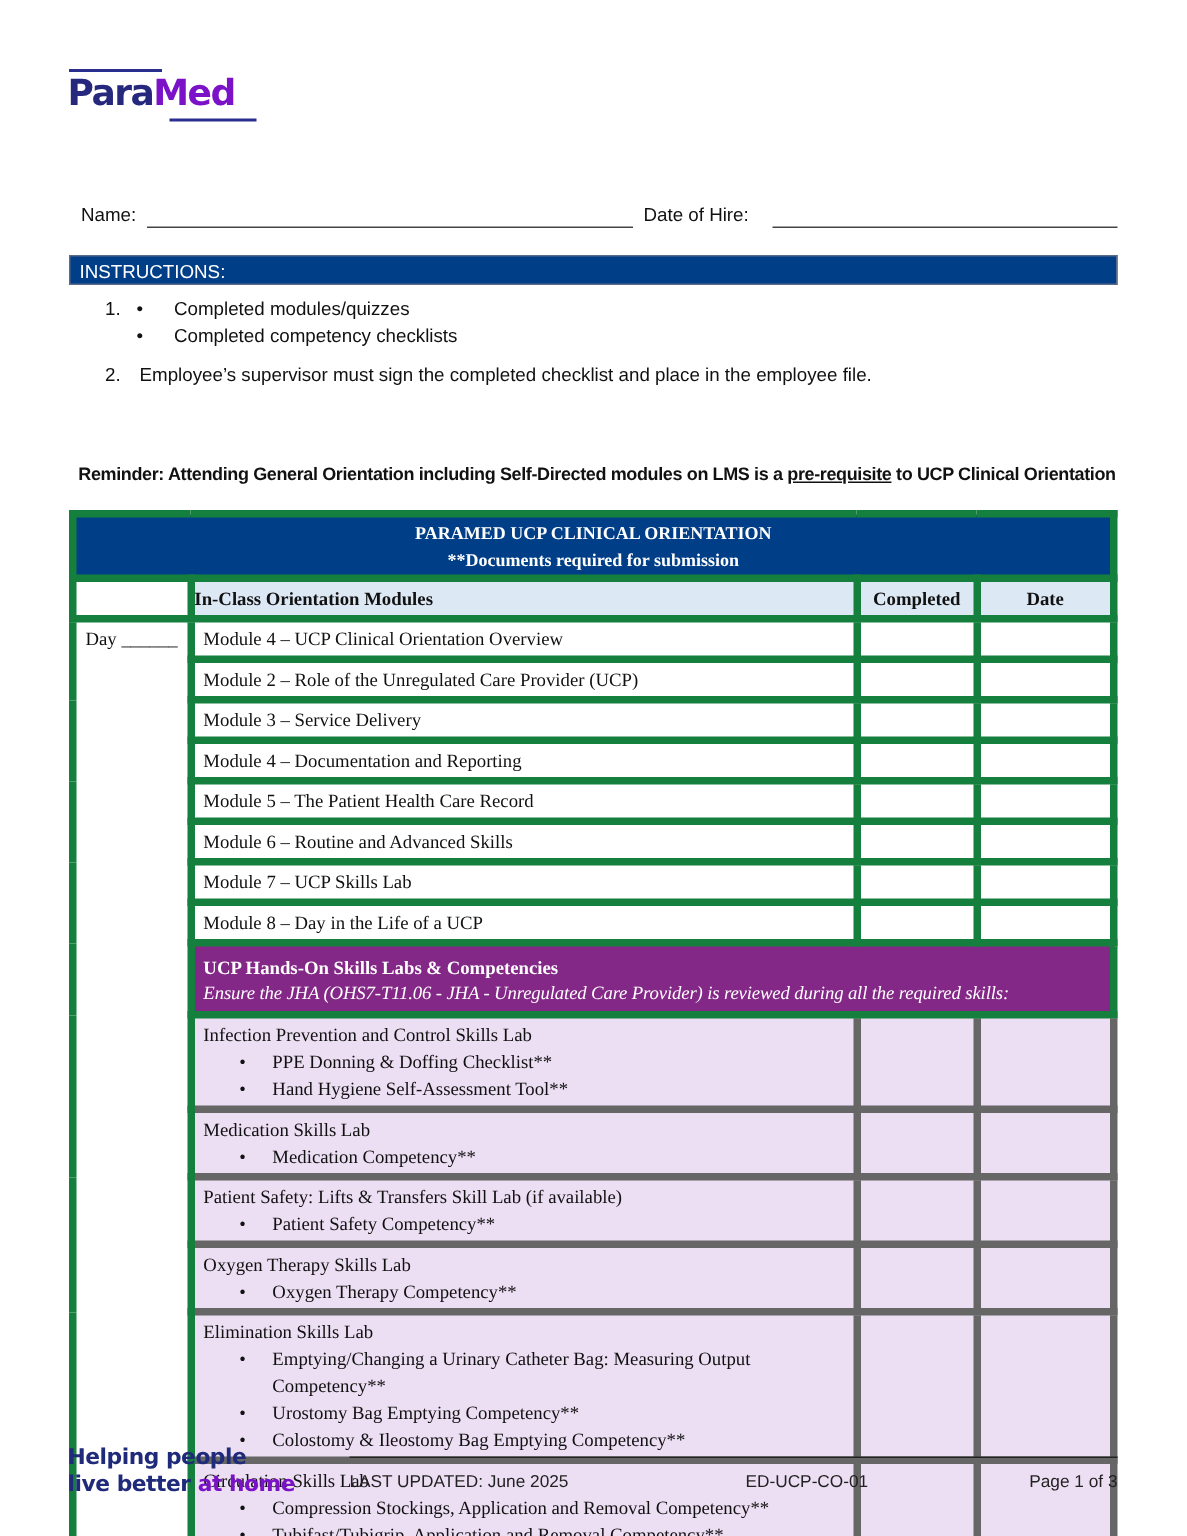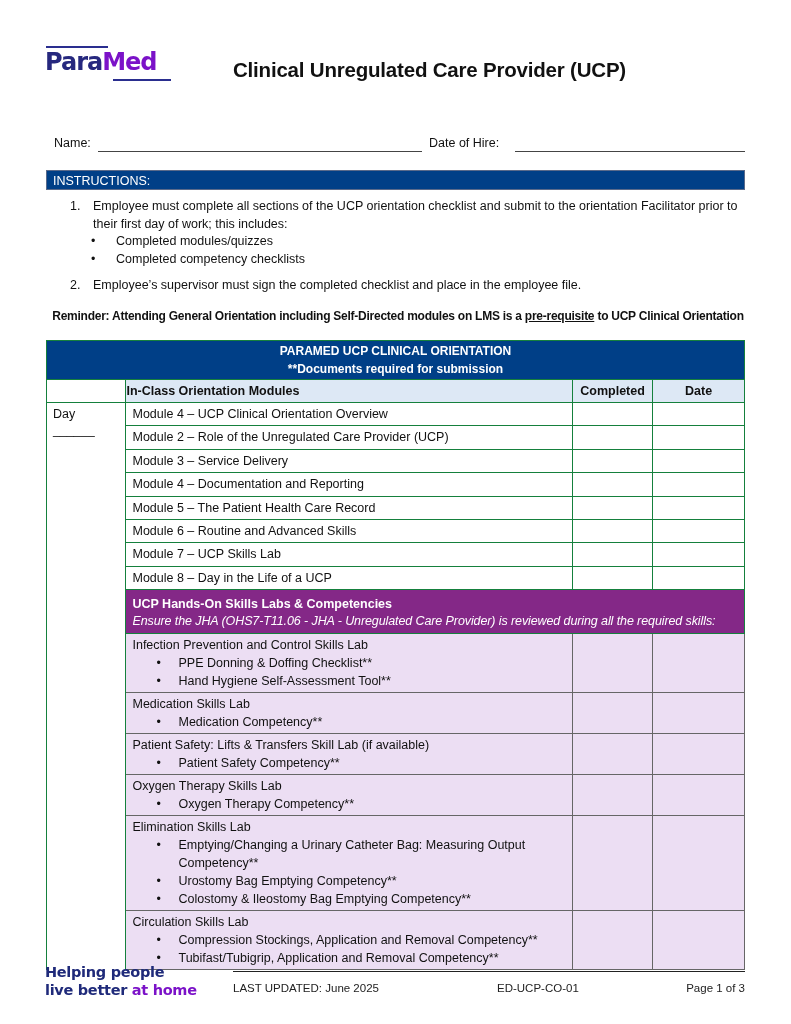--- a/index.html
+++ b/index.html
@@ -25,21 +25,21 @@
   .instructions .num-item { position: relative; padding-left: 23px; }
   .instructions .num { position: absolute; left: 0; top: 0; }
   .instructions .bullet { position: relative; padding-left: 46px; }
   .instructions .bullet .dot { position: absolute; left: 21px; top: 0; }
   .instructions .gap { height: 9px; }
 
   .reminder { position: absolute; left: 48px; top: 309px; width: 700px; font-size: 12px; font-weight: bold; text-align: center; letter-spacing: -0.25px; white-space: nowrap; }
   .reminder u { text-decoration: underline; }
 
   table.main { position: absolute; left: 46px; top: 340px; width: 699px; border-collapse: collapse; font-size: 12.5px; }
-  table.main td, table.main th { border: 1px solid #15803d; vertical-align: top; }
+  table.main td, table.main th { border: 5px solid #15803d; vertical-align: top; font-family: Liberation Serif, serif; }
   .hdr-blue { background: #003f87; color: #fff; text-align: center; font-weight: bold; line-height: 17.5px; padding: 2px 0 1px; font-size: 12px; }
   .sub-hdr td { background: #dde8f5; font-weight: bold; height: 23px; padding: 3px 0; line-height: 16px; }
   .sub-hdr td.center { text-align: center; }
   .sub-hdr td.blank { background: #ffffff; }
   .mod-row td { height: 23.4px; padding: 3px 6px; line-height: 16px; margin-left: 19px; }
   .day-cell { padding: 3px 6px; border-bottom: none !important; }
   .purple-hdr td.ph { background: #842887; color: #fff; padding: 6px 6px 4px; line-height: 16.5px; }
   .purple-hdr .ph-title { font-weight: bold; }
   .purple-hdr .ph-sub { font-style: italic; white-space: nowrap; letter-spacing: -0.1px; }
   .skill td.sk { background: #ecdef3; padding: 2px 6px 2px; line-height: 18px; }
@@ -57,36 +57,34 @@
 </head>
 <body>
 
 <div class="logo">
   <div class="topline"></div>
   <div class="word"><span class="para">Para</span><span class="med">Med</span></div>
   <div class="botline"></div>
 </div>
 
 <div class="title">
-  <div>Clinical Unregulated Care Provider (UCP)</div>
 </div>
 
 <div class="field-row">
   <span class="lbl" style="left:0">Name:</span>
   <div class="line" style="left:44px;width:324px"></div>
   <span class="lbl" style="left:375px">Date of Hire:</span>
   <div class="line" style="left:461px;width:230px"></div>
 </div>
 
 <div class="instr-bar">INSTRUCTIONS:</div>
 
 <div class="instructions">
   <div class="num-item">
     <span class="num">1.</span>
-    <span>Employee must complete all sections of the UCP orientation checklist and submit to the orientation Facilitator prior to their first day of work; this includes:</span>
   </div>
   <div class="bullet"><span class="dot">•</span><span>Completed modules/quizzes</span></div>
   <div class="bullet"><span class="dot">•</span><span>Completed competency checklists</span></div>
   <div class="gap"></div>
   <div class="num-item">
     <span class="num">2.</span>
     <span>Employee’s supervisor must sign the completed checklist and place in the employee file.</span>
   </div>
 </div>
 

